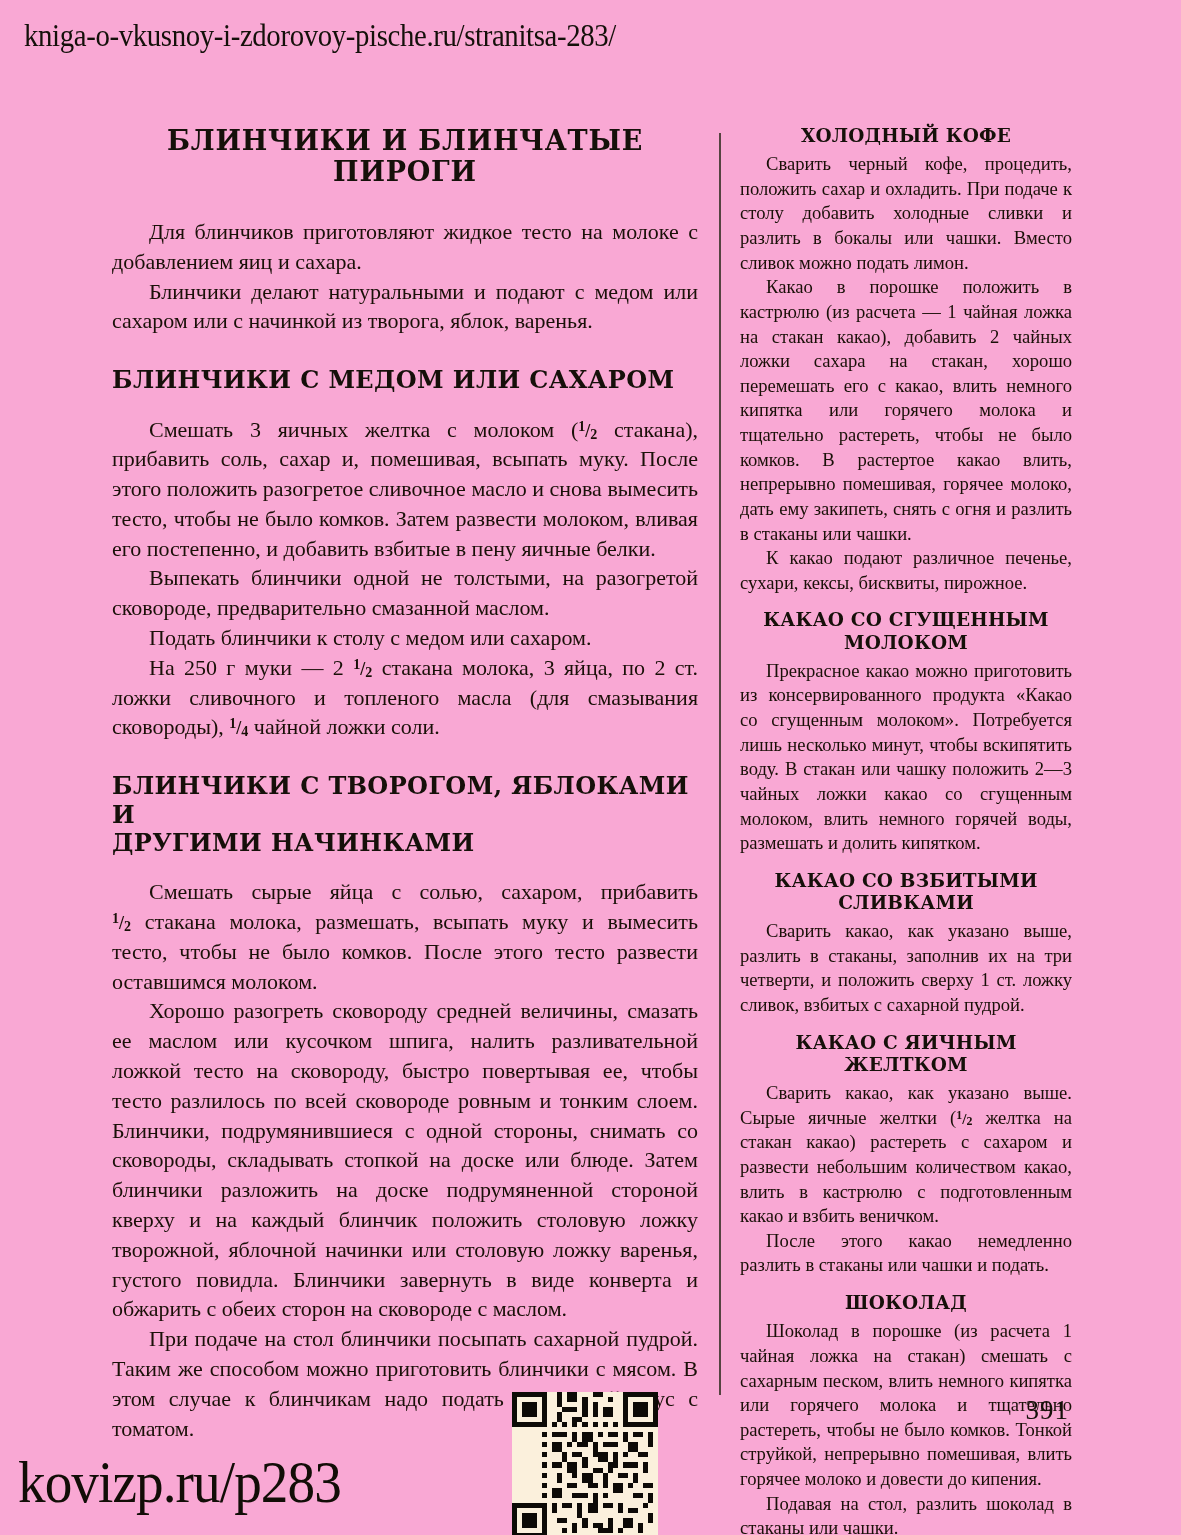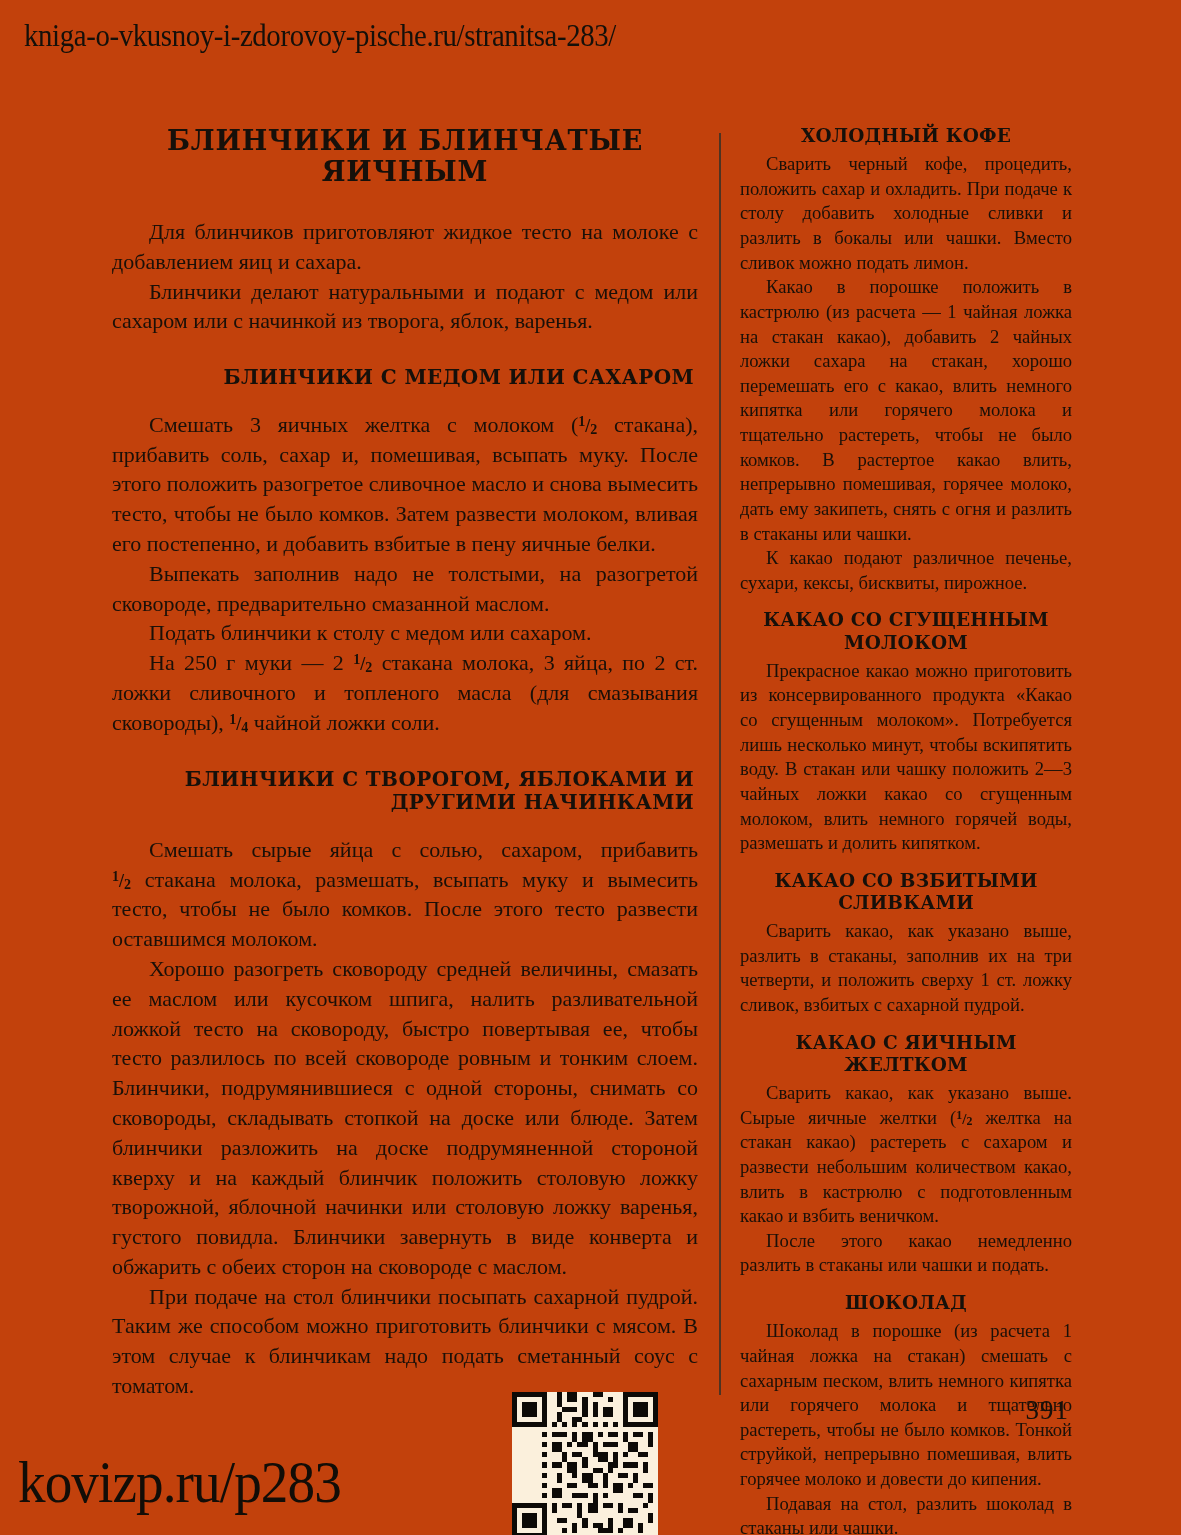--- a/index.html
+++ b/index.html
@@ -4,21 +4,21 @@
 <style>
   html, body {
     margin: 0;
     padding: 0;
     background: #fbf0dc;
   }
   .page {
     position: relative;
     width: 1181px;
     height: 1535px;
-    background: #c2410c;
+    background: #f9a8d4;
     overflow: hidden;
     font-family: "Liberation Serif", "DejaVu Serif", serif;
     color: #1a1008;
   }
   
   .header-url {
     position: absolute;
     left: 24px;
     top: 18px;
     font-family: "Liberation Serif", "DejaVu Serif", serif;
@@ -62,23 +62,23 @@
   h1.main-title {
     font-size: 27px;
     font-weight: bold;
     text-align: center;
     letter-spacing: 0.8px;
     margin: 0 0 30px 0;
     font-family: "DejaVu Serif", "Liberation Serif", serif;
     color: #16100a;
   }
   h2.sect-title {
-    font-size: 20px;
+    font-size: 24px;
     font-weight: bold;
-    text-align: right;
+    text-align: left;
     letter-spacing: 0.4px;
     margin: 30px 4px 20px 0;
     line-height: 1.18;
     font-family: "DejaVu Serif", "Liberation Serif", serif;
     color: #16100a;
   }
   .col-left p {
     margin: 0;
     font-size: 22px;
     line-height: 1.355;
@@ -155,29 +155,29 @@
 <body>
 
 <div class="page">
 
   <div class="header-url">kniga-o-vkusnoy-i-zdorovoy-pische.ru/stranitsa-283/</div>
 
   <div class="columns">
 
     <div class="col-left">
 
-      <h1 class="main-title">БЛИНЧИКИ И БЛИНЧАТЫЕ ЯИЧНЫМ</h1>
+      <h1 class="main-title">БЛИНЧИКИ И БЛИНЧАТЫЕ ПИРОГИ</h1>
 
       <p>Для блинчиков приготовляют жидкое тесто на молоке с добавлением яиц и сахара.</p>
       <p>Блинчики делают натуральными и подают с медом или сахаром или с начинкой из творога, яблок, варенья.</p>
 
       <h2 class="sect-title">БЛИНЧИКИ С МЕДОМ ИЛИ САХАРОМ</h2>
 
       <p>Смешать 3 яичных желтка с молоком (<span class="frac"><sup>1</sup>/<sub>2</sub></span>&nbsp;стакана), прибавить соль, сахар и, помешивая, всыпать муку. После этого положить разогретое сливочное масло и снова вымесить тесто, чтобы не было комков. Затем развести молоком, вливая его постепенно, и добавить взбитые в пену яичные белки.</p>
-      <p>Выпекать заполнив надо не толстыми, на разогретой сковороде, предварительно смазанной маслом.</p>
+      <p>Выпекать блинчики одной не толстыми, на разогретой сковороде, предварительно смазанной маслом.</p>
       <p>Подать блинчики к столу с медом или сахаром.</p>
       <p>На 250 г муки — 2&nbsp;<span class="frac"><sup>1</sup>/<sub>2</sub></span> стакана молока, 3 яйца, по 2 ст. ложки сливочного и топленого масла (для смазывания сковороды), <span class="frac"><sup>1</sup>/<sub>4</sub></span>&nbsp;чайной ложки соли.</p>
 
       <h2 class="sect-title"><span>БЛИНЧИКИ С ТВОРОГОМ, ЯБЛОКАМИ И</span><br><span>ДРУГИМИ НАЧИНКАМИ</span></h2>
 
       <p>Смешать сырые яйца с солью, сахаром, прибавить <span class="frac"><sup>1</sup>/<sub>2</sub></span>&nbsp;стакана молока, размешать, всыпать муку и вымесить тесто, чтобы не было комков. После этого тесто развести оставшимся молоком.</p>
       <p>Хорошо разогреть сковороду средней величины, смазать ее маслом или кусочком шпига, налить разливательной ложкой тесто на сковороду, быстро повертывая ее, чтобы тесто разлилось по всей сковороде ровным и тонким слоем. Блинчики, подрумянившиеся с одной стороны, снимать со сковороды, складывать стопкой на доске или блюде. Затем блинчики разложить на доске подрумяненной стороной кверху и на каждый блинчик положить столовую ложку творожной, яблочной начинки или столовую ложку варенья, густого повидла. Блинчики завернуть в виде конверта и обжарить с обеих сторон на сковороде с маслом.</p>
       <p>При подаче на стол блинчики посыпать сахарной пудрой. Таким же способом можно приготовить блинчики с мясом. В этом случае к блинчикам надо подать сметанный соус с томатом.</p>
 
     </div>

